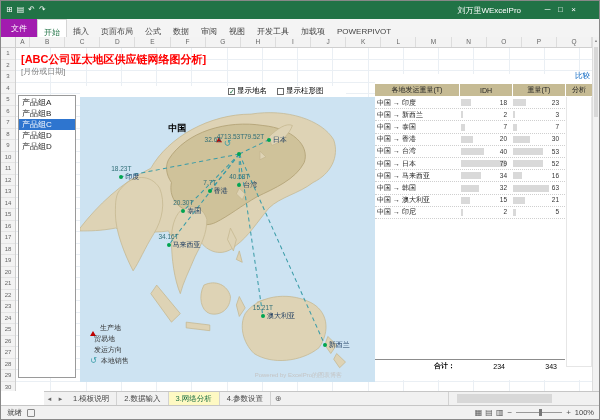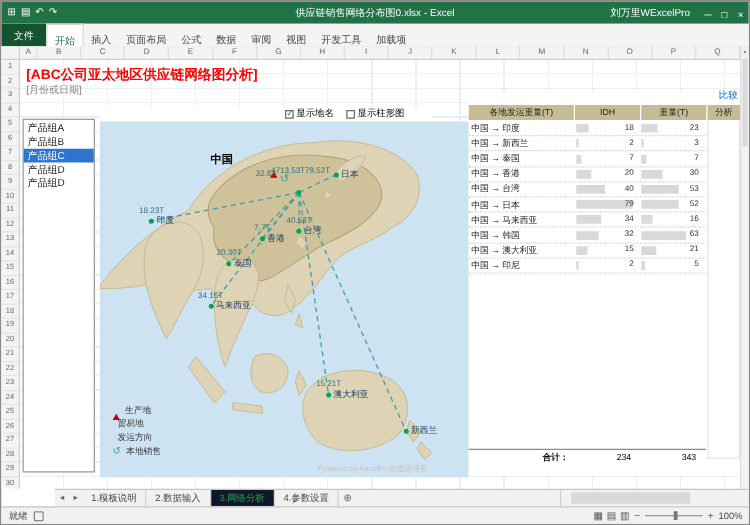--- a/index.html
+++ b/index.html
@@ -5,27 +5,27 @@
   html,body{margin:0;padding:0;background:#ddd;}
   .app{position:relative;width:600px;height:420px;background:#fff;overflow:hidden;
        font-family:"Liberation Sans","DejaVu Sans",sans-serif;border:1px solid #888;box-sizing:border-box;}
 
   
   .titlebar{position:absolute;top:0;left:0;right:0;height:18px;background:#217346;color:#fff;
             display:flex;align-items:center;font-size:8px;}
   .qat{display:flex;gap:4px;padding:0 5px;align-items:center;z-index:2;}
   .qicon{font-size:8px;line-height:1;cursor:default;}
   .tb-title{position:absolute;left:0;right:0;text-align:center;font-size:8px;}
-  .tb-right{margin-left:auto;display:flex;align-items:flex-end;gap:8px;padding-right:0;z-index:2;}
+  .tb-right{margin-left:auto;display:flex;align-items:flex-start;gap:20px;padding-right:19px;z-index:2;}
   .winbtn{width:13px;text-align:center;font-size:8px;}
 
   
   .ribbonrow{position:absolute;top:18px;left:0;right:0;height:18px;background:#F4F4F4;
              border-bottom:1px solid #D5D5D5;display:flex;align-items:stretch;font-size:8px;}
-  .filetab{background:#14532d;color:#fff;padding:0 10px;display:flex;align-items:center;}
+  .filetab{background:#a21caf;color:#fff;padding:0 10px;display:flex;align-items:center;}
   .rtab{padding:12px 6px;display:flex;align-items:center;color:#444;white-space:nowrap;}
   .rtab.active{background:#fff;color:#217346;border:1px solid #D5D5D5;border-bottom:1px solid #fff;}
 
   
   .corner{position:absolute;left:0;top:36px;width:15px;height:11px;background:#F3F3F3;
           border-right:1px solid #CFCFCF;border-bottom:1px solid #CFCFCF;box-sizing:border-box;}
   .colheaders{position:absolute;left:15px;top:36px;right:7px;height:11px;display:flex;background:#F3F3F3;
               border-bottom:1px solid #CFCFCF;font-size:6.5px;color:#666;box-sizing:border-box;}
   .colh{flex:1;text-align:center;border-right:1px solid #DDDDDD;line-height:10px;box-sizing:border-box;}
   .colh.first{flex:0 0 14px;}
@@ -91,21 +91,21 @@
   .ptotal{position:absolute;left:0;bottom:8px;width:190px;height:12px;border-top:1px solid #8C8C8C;
           display:flex;align-items:center;}
   .ptlabel{width:84px;text-align:right;padding-right:4px;font-weight:bold;box-sizing:border-box;}
   .ptval{width:52px;text-align:right;padding-right:6px;box-sizing:border-box;}
 
   
   .sheettabs{position:absolute;left:0;right:0;bottom:14px;height:14px;background:#F1F1F1;
              border-top:1px solid #C6C6C6;display:flex;align-items:stretch;font-size:7.5px;box-sizing:border-box;margin-left:43px;}
   .tnav{width:11px;display:flex;align-items:center;justify-content:center;color:#666;font-size:6px;}
   .stab{padding:0 7px;display:flex;align-items:center;color:#444;border-right:1px solid #D2D2D2;white-space:nowrap;}
-  .stab.active{background:#0f172a;color:#217346;font-weight:bold;}
+  .stab.active{background:#fef9c3;color:#217346;font-weight:normal;}
   .newsheet{width:14px;display:flex;align-items:center;justify-content:center;color:#666;font-size:8px;}
   .hscroll{margin-left:auto;width:150px;position:relative;border-left:1px solid #D2D2D2;background:#F1F1F1;}
   .hthumb{position:absolute;left:8px;top:2px;bottom:2px;width:95px;background:#D8D8D8;}
 
   .statusbar{position:absolute;left:0;right:0;bottom:0;height:14px;background:#F1F1F1;border-top:1px solid #C6C6C6;
              display:flex;align-items:center;font-size:7.5px;color:#444;box-sizing:border-box;}
   .ready{padding-left:6px;}
   .recicon{width:6px;height:6px;border:1px solid #888;border-radius:1px;margin-left:5px;}
   .sb-right{margin-left:auto;display:flex;align-items:center;gap:4px;padding-right:5px;}
   .vicon{font-size:8px;color:#555;}
@@ -118,21 +118,20 @@
 
 <div class="app">
 
   <div class="titlebar">
     <div class="qat" id="qat">
         <span class="qicon">⊞</span>
         <span class="qicon">▤</span>
         <span class="qicon">↶</span>
         <span class="qicon">↷</span>
       </div>
-    <div class="tb-title">供应链销售网络分布图0.xlsx - Excel</div>
     <div class="tb-right">
       <span>刘万里WExcelPro</span>
       <span id="winbtns" style="display:flex;">
           <span class="winbtn">─</span>
           <span class="winbtn">□</span>
           <span class="winbtn">×</span>
         </span>
     </div>
   </div>
 
@@ -141,20 +140,21 @@
     <div id="ribbonTabs" style="display:flex;">
         <span class="rtab active">开始</span>
         <span class="rtab">插入</span>
         <span class="rtab">页面布局</span>
         <span class="rtab">公式</span>
         <span class="rtab">数据</span>
         <span class="rtab">审阅</span>
         <span class="rtab">视图</span>
         <span class="rtab">开发工具</span>
         <span class="rtab">加载项</span>
+        <span class="rtab">POWERPIVOT</span>
       </div>
   </div>
 
   <div class="corner"></div>
   <div class="colheaders" id="colHeaders">
       <div class="colh first">A</div>
       <div class="colh">B</div>
       <div class="colh">C</div>
       <div class="colh">D</div>
       <div class="colh">E</div>

